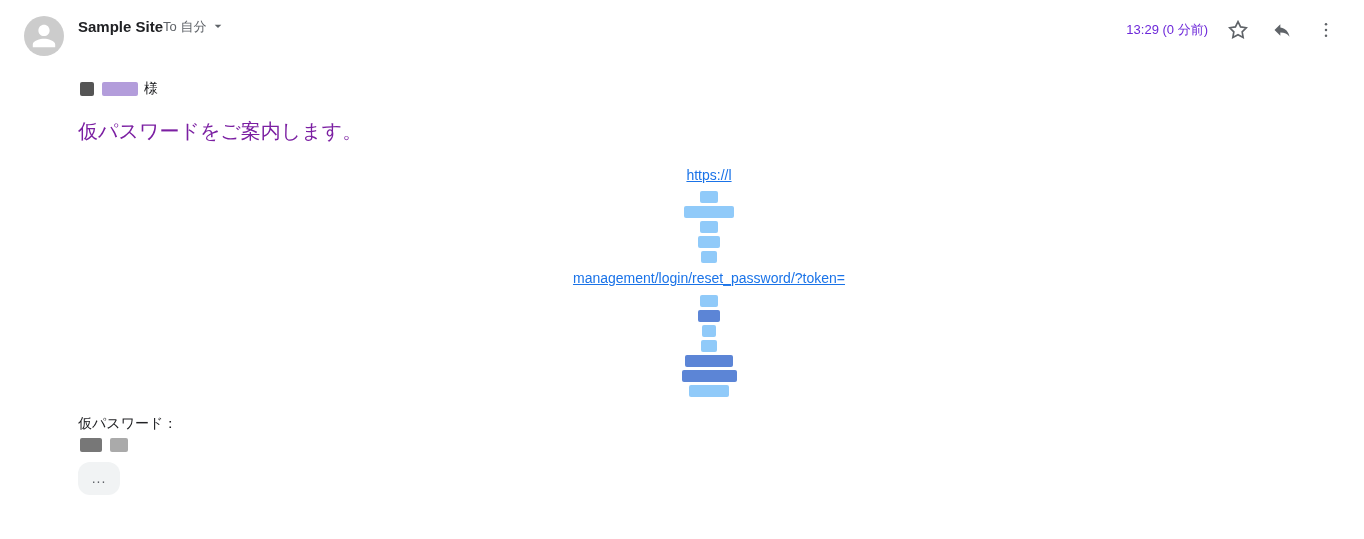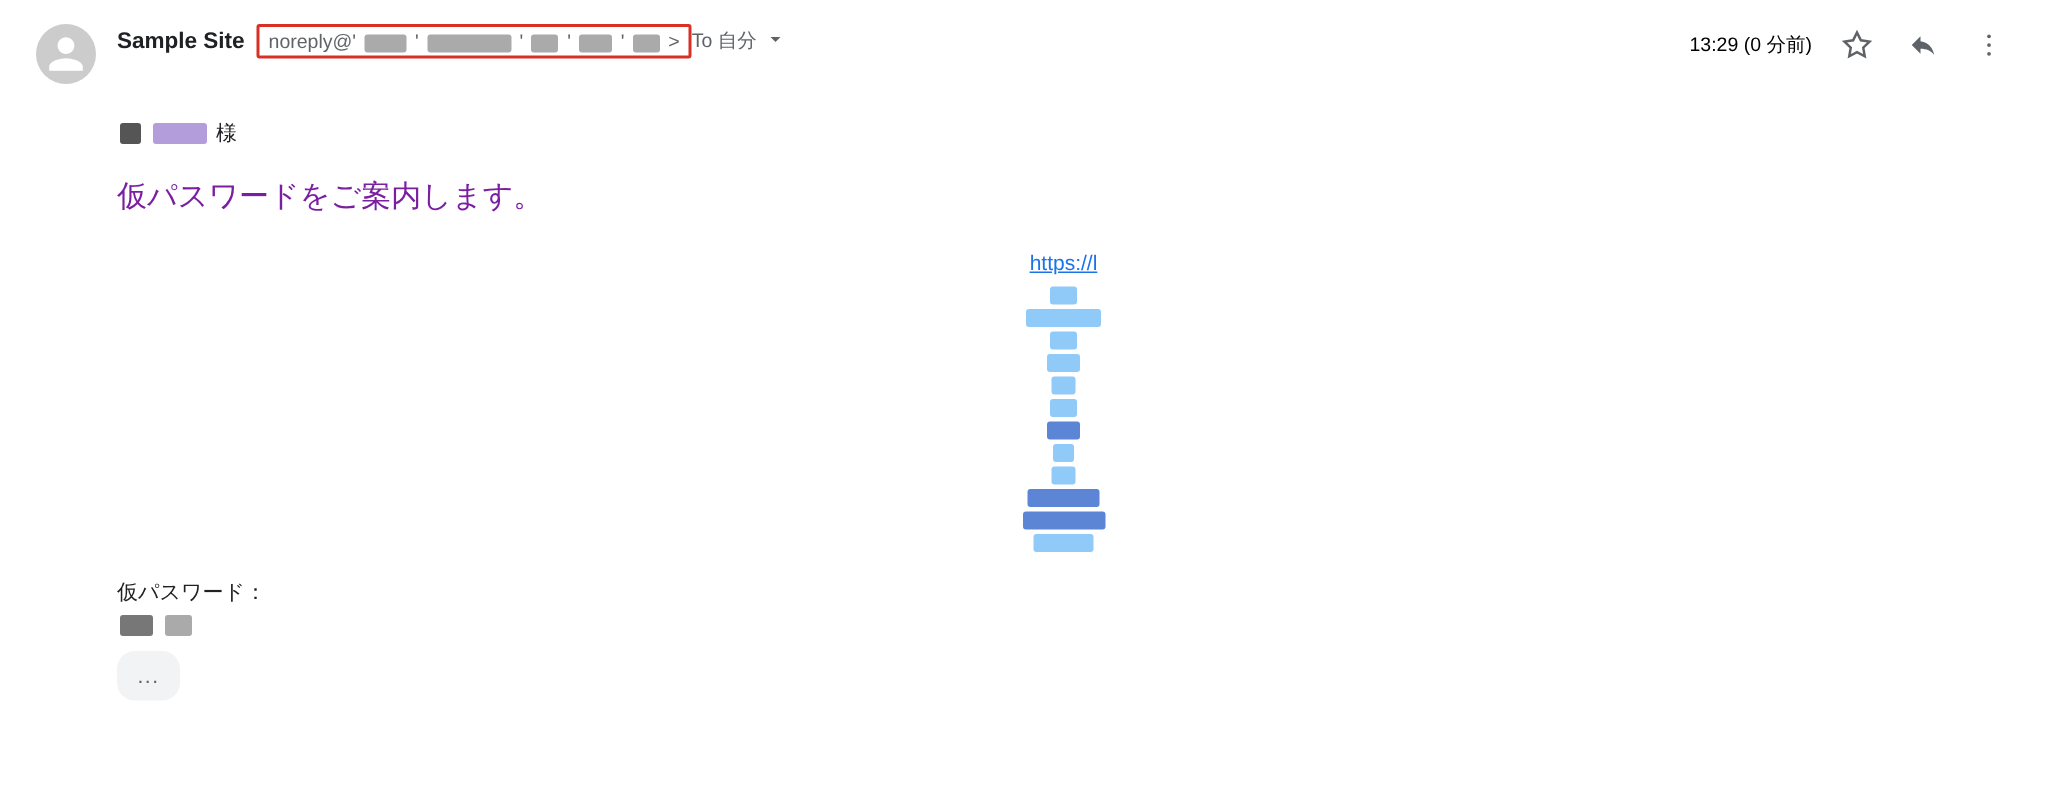--- a/index.html
+++ b/index.html
@@ -95,21 +95,21 @@
       display: flex;
       align-items: center;
       cursor: pointer;
       color: #5f6368;
     }
 
     .email-header-right {
       display: flex;
       align-items: center;
       gap: 16px;
-      color: #000000;
+      color: #6d28d9;
       font-size: 13px;
       flex-shrink: 0;
     }
 
     .icon-btn {
       cursor: pointer;
       display: flex;
       align-items: center;
       justify-content: center;
       border-radius: 50%;
@@ -183,33 +183,20 @@
 
       <div class="avatar">
         <svg viewBox="0 0 24 24">
           <path d="M12 12c2.7 0 4.8-2.1 4.8-4.8S14.7 2.4 12 2.4 7.2 4.5 7.2 7.2 9.3 12 12 12zm0 2.4c-3.2 0-9.6 1.6-9.6 4.8v2.4h19.2v-2.4c0-3.2-6.4-4.8-9.6-4.8z"></path>
         </svg>
       </div>
 
       <div class="sender-info">
         <div class="sender-name-row">
           <span class="sender-name">Sample Site</span>
-          <span class="sender-email-box">
-            <span>noreply@'</span>
-            <span class="redacted-block" style="width:28px;background:#aaa;"></span>
-            <span>'</span>
-            <span class="redacted-block" style="width:56px;background:#aaa;"></span>
-            <span>'</span>
-            <span class="redacted-block" style="width:18px;background:#aaa;"></span>
-            <span>'</span>
-            <span class="redacted-block" style="width:22px;background:#aaa;"></span>
-            <span>'</span>
-            <span class="redacted-block" style="width:18px;background:#aaa;"></span>
-            <span>&gt;</span>
-          </span>
         </div>
         <div class="to-row">
           <span>To 自分</span>
           <span class="to-dropdown">
             <svg width="16" height="16" viewBox="0 0 24 24" fill="#5f6368">
               <path d="M7 10l5 5 5-5z"></path>
             </svg>
           </span>
         </div>
       </div>
@@ -254,20 +241,21 @@
     
 
     
     <div style="display:flex;align-items:center;flex-wrap:wrap;gap:3px;margin-bottom:14px;flex-direction:column;">
       <span class="blue-link">https://l</span>
       <span class="redacted-block" style="width:18px;height:12px;background:#90caf9;"></span>
       <span class="redacted-block" style="width:50px;height:12px;background:#90caf9;"></span>
       <span class="redacted-block" style="width:18px;height:12px;background:#90caf9;"></span>
       <span class="redacted-block" style="width:22px;height:12px;background:#90caf9;"></span>
       <span class="redacted-block" style="width:16px;height:12px;background:#90caf9;"></span>
+      <span class="blue-link">management/login/reset_password/?token=</span>
       <span class="redacted-block" style="width:18px;height:12px;background:#90caf9;"></span>
       <span class="redacted-block" style="width:22px;height:12px;background:#5c85d6;"></span>
       <span class="redacted-block" style="width:14px;height:12px;background:#90caf9;"></span>
       <span class="redacted-block" style="width:16px;height:12px;background:#90caf9;"></span>
       <span class="redacted-block" style="width:48px;height:12px;background:#5c85d6;"></span>
       <span class="redacted-block" style="width:55px;height:12px;background:#5c85d6;"></span>
       <span class="redacted-block" style="width:40px;height:12px;background:#90caf9;"></span>
     </div>
 
     

